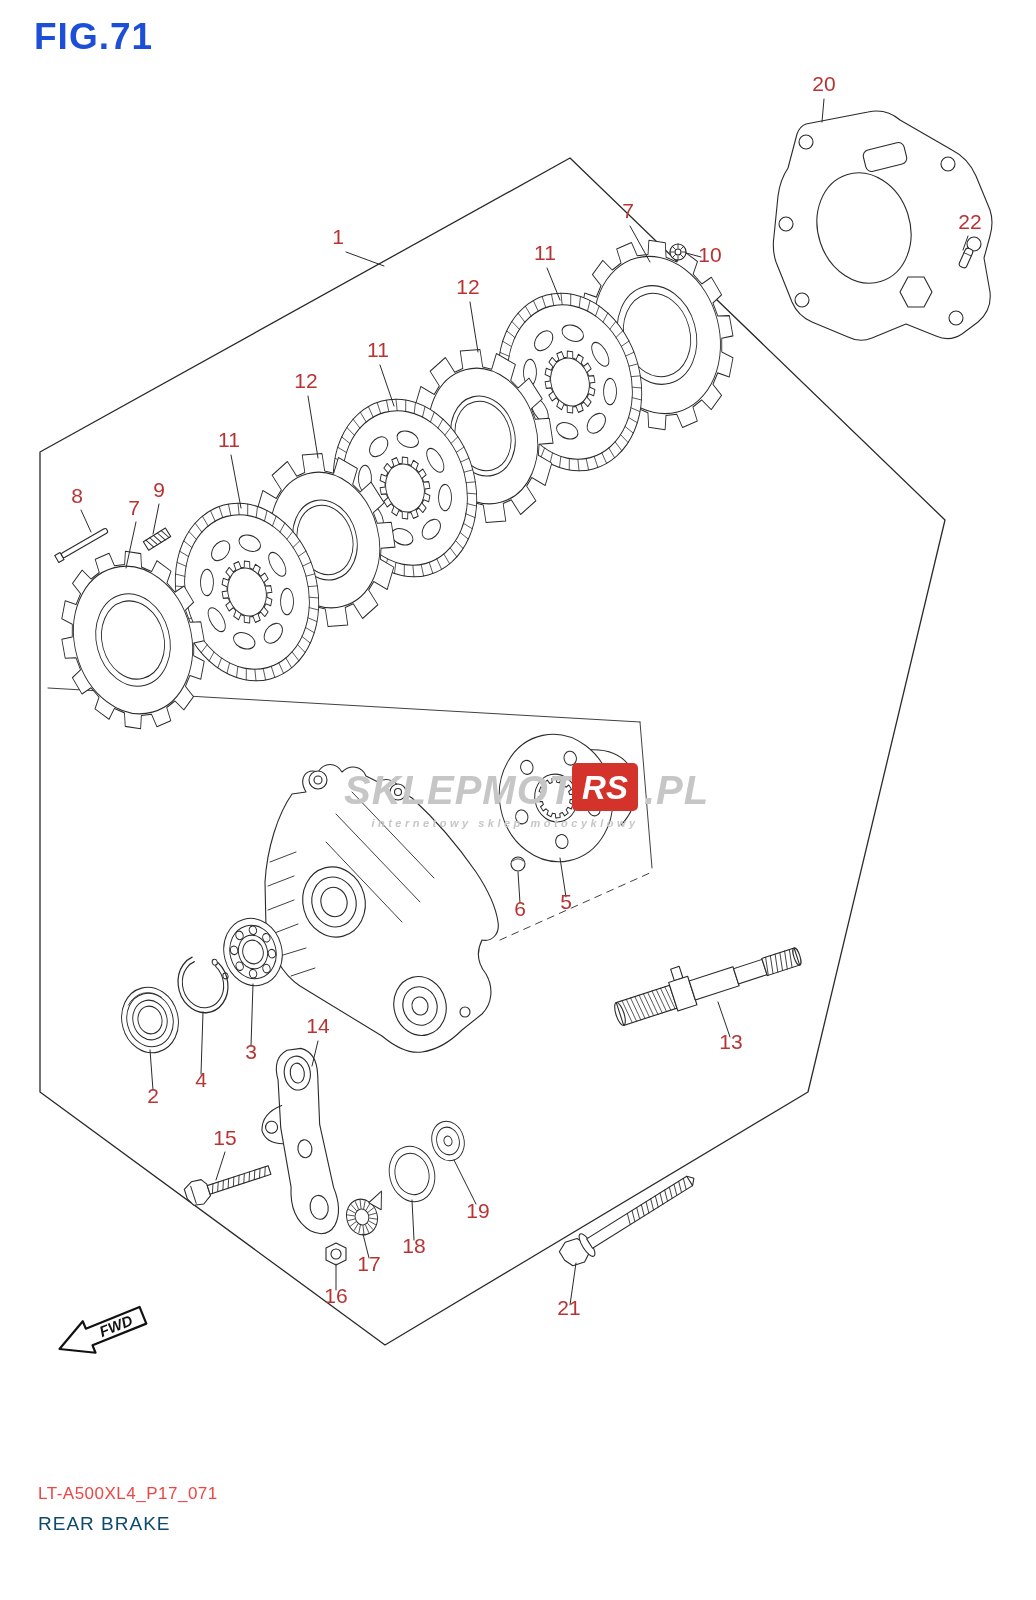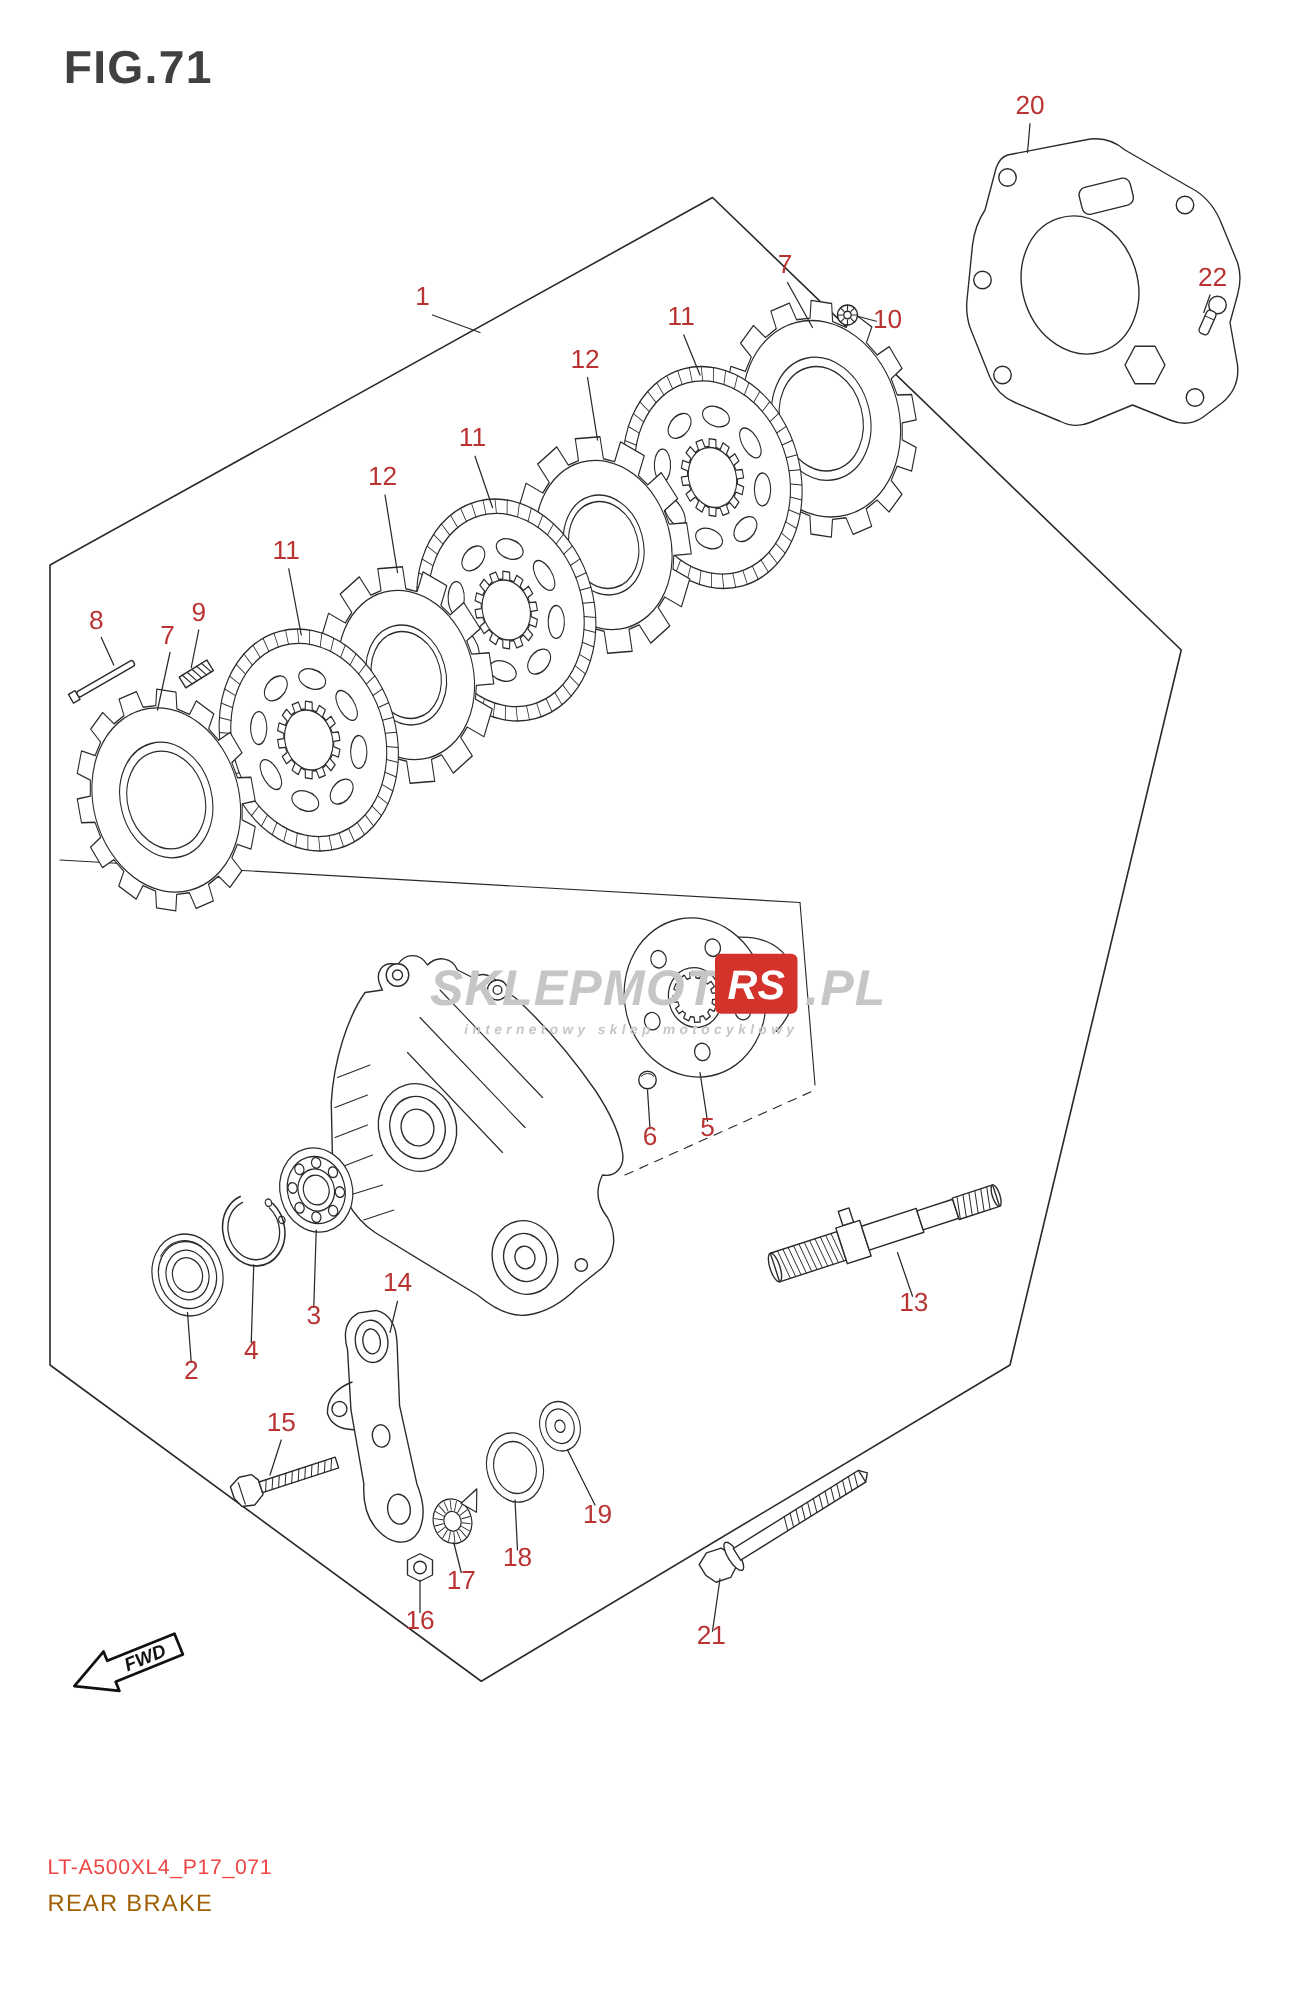--- a/index.html
+++ b/index.html
@@ -1,23 +1,23 @@
 <!DOCTYPE html>
 <html style="--callout: #b93333; --line: #2a2a2a; --watermark-text: #c6c6c6; --watermark-box: #d4332c;"><head>
 <meta charset="utf-8">
 <style>
   html,body{margin:0;padding:0}
   body{width:1036px;height:1600px;position:relative;background:#fff;overflow:hidden;
        font-family:"Liberation Sans",sans-serif}
   svg#diagram{position:absolute;left:0;top:0;z-index:1}
-  .fig-title{position:absolute;left:34px;top:16px;z-index:2;margin:17px;
-             font:700 37px "Liberation Sans",sans-serif;letter-spacing:1px;color:#404040}
+  .fig-title{position:absolute;left:34px;top:16px;z-index:2;margin:0;
+             font:700 37px "Liberation Sans",sans-serif;letter-spacing:1px;color:#1d4ed8}
   .footer{position:absolute;left:38px;top:1484px;z-index:2}
   .footer .code{font:400 17px "Liberation Sans",sans-serif;color:#ef4444;letter-spacing:.5px}
-  .footer .caption{font:400 19px "Liberation Sans",sans-serif;color:#a16207;margin-top:9px;letter-spacing:1px}
+  .footer .caption{font:400 19px "Liberation Sans",sans-serif;color:#0c4a6e;margin-top:9px;letter-spacing:1px}
   #art{stroke:var(--line,#2a2a2a);fill:none;stroke-width:1.1;stroke-linecap:round;stroke-linejoin:round}
   .co{font:400 21px "Liberation Sans",sans-serif;fill:var(--callout,#b93333);text-anchor:middle}
   .wm-main{font:italic 700 40px "Liberation Sans",sans-serif;fill:var(--watermark-text,#c6c6c6);letter-spacing:1px}
   .wm-box{fill:var(--watermark-box,#d4332c)}
   .wm-box-text{font:italic 700 33px "Liberation Sans",sans-serif;fill:#ffffff}
   .wm-tagline{font:italic 600 11px "Liberation Sans",sans-serif;fill:var(--watermark-text,#c6c6c6);letter-spacing:3.5px}
   .fwd-arrow{fill:#fff;stroke:#111;stroke-width:2.2;stroke-linejoin:round}
   .fwd-text{font:italic 700 15px "Liberation Sans",sans-serif;fill:#111}
 </style>
 </head>

